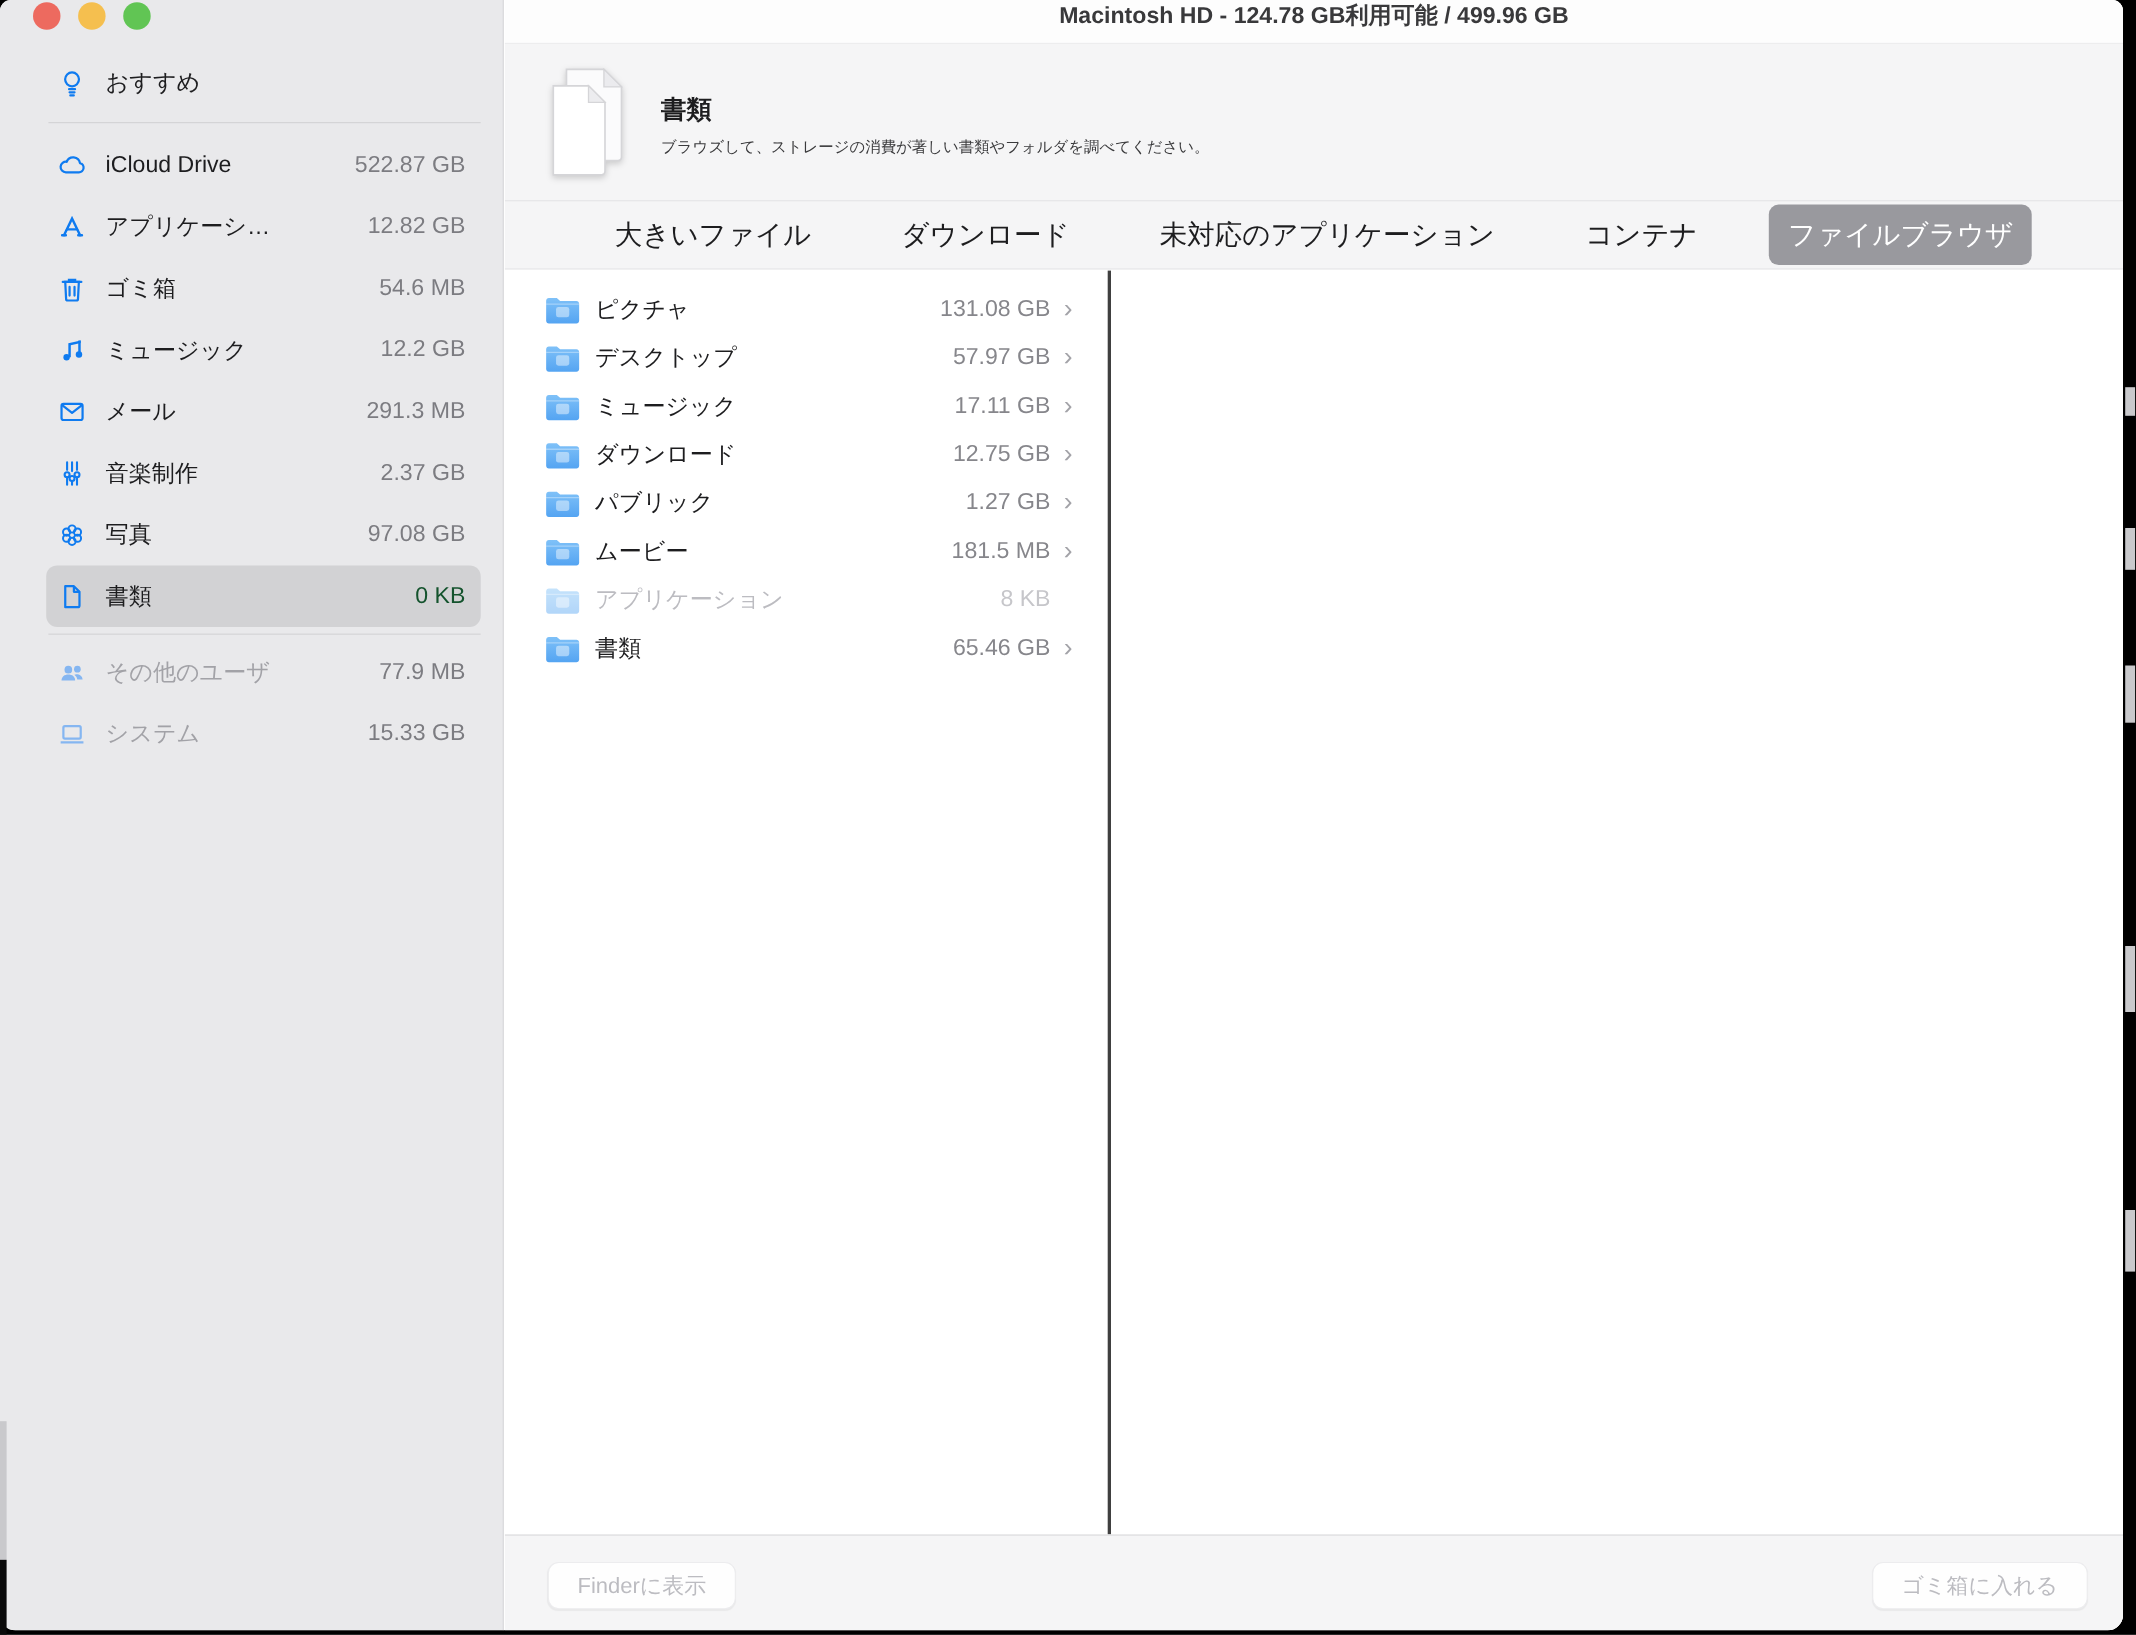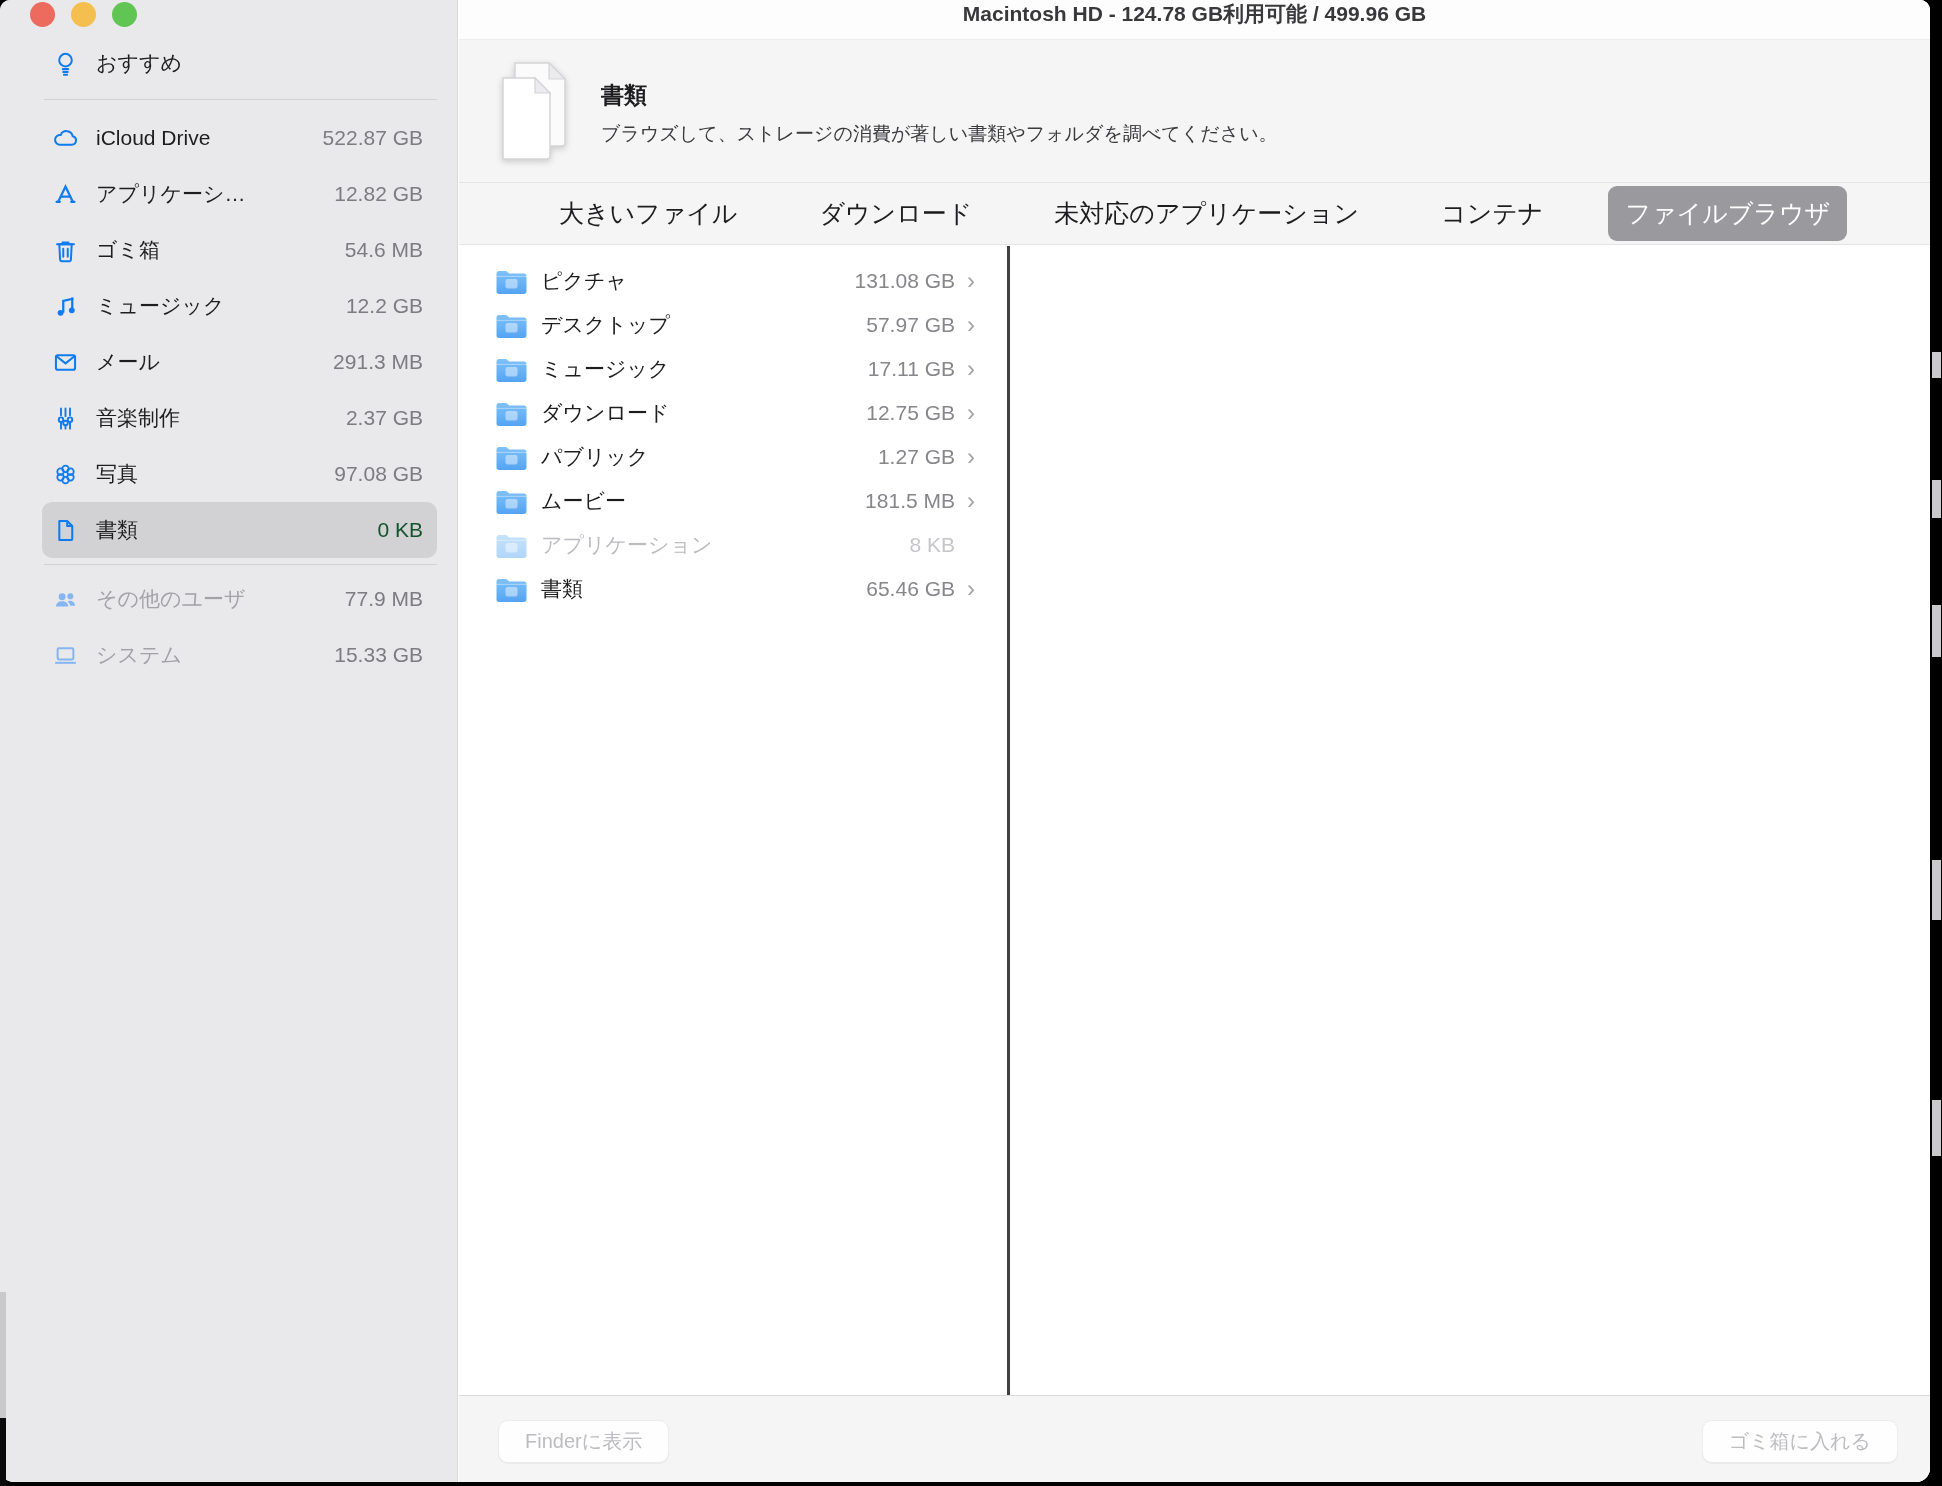--- a/index.html
+++ b/index.html
@@ -1,20 +1,20 @@
 <!DOCTYPE html>
 <html><head>
 <meta charset="utf-8">
 <style>
   * { margin:0; padding:0; box-sizing:border-box; }
   html,body { width:1942px; height:1486px; background:#000; font-family:"Liberation Sans","DejaVu Sans",sans-serif; overflow:hidden; }
   .window { position:absolute; left:0; top:0; width:1930px; height:1482px; background:#fff; border-radius:10px 10px 14px 14px; overflow:hidden; }
 
   
-  .sidebar { position:absolute; left:0; top:0; width:458px; height:100%; background:#e9e9eb; border-right:1px solid #d8d8da; padding-top:38px; }
+  .sidebar { position:absolute; left:0; top:0; width:458px; height:100%; background:#e9e9eb; border-right:1px solid #d8d8da; padding-top:50px; }
   .traffic { position:absolute; top:2px; left:30px; display:flex; gap:16px; }
   .traffic span { width:25px; height:25px; border-radius:50%; display:block; }
   .side-row { display:flex; align-items:center; height:56px; margin:0 20px 0 42px; padding:0 14px 0 10px; border-radius:10px; font-size:21px; color:#1d1d1f; }
   .side-row.recommend { height:50px; }
   .side-row.selected { background:#d2d2d4; }
   .side-row .sicon { width:27px; height:27px; flex:0 0 27px; color:#0f7bf0; margin-right:17px; }
   .side-row .lbl { white-space:nowrap; overflow:hidden; }
   .side-row .val { margin-left:auto; color:#7c7c81; white-space:nowrap; }
   .side-row.selected .val { color:#14532d; }
   .side-row.dimmed .lbl { color:#a2a2a7; }
@@ -22,21 +22,21 @@
   .side-div { height:1px; background:#d2d2d4; margin:11px 20px 10px 44px; }
 
   
   .main { position:absolute; left:459px; top:0; right:0; bottom:0; background:#fff; }
   .titlebar { position:absolute; top:0; left:0; right:0; height:39px; background:#fdfdfd; display:flex; justify-content:center; }
   .titlebar .wt { font-size:21px; font-weight:700; color:#39393b; }
   .header { position:absolute; top:39px; left:0; right:0; height:143px; background:#f5f5f6; border-top:1px solid #ededee; display:flex; align-items:center; padding-left:38px; }
   .doc-stack { width:80px; height:108px; filter:drop-shadow(0 2px 3px rgba(0,0,0,.18)); flex:0 0 80px; }
   .header-text { margin-left:24px; padding-top:4px; }
   .header-text h1 { font-size:23px; font-weight:700; color:#1d1d1f; margin-bottom:10px; }
-  .header-text p { font-size:19px; color:#3a3a3c; }
+  .header-text p { font-size:14px; color:#3a3a3c; }
 
   .tabband { position:absolute; top:182px; left:0; right:0; height:63px; background:#f5f5f6; border-top:1px solid #e3e3e5; border-bottom:1px solid #e5e5e7; display:flex; align-items:center; justify-content:center; gap:48px; }
   .tab { font-size:25px; color:#1d1d1f; padding:11px 17px; border-radius:9px; white-space:nowrap; }
   .tab.selected { background:#99999e; color:#fff; }
 
   .content { position:absolute; top:246px; left:0; right:0; bottom:87px; background:#fff; display:flex; }
   .listpane { width:551px; border-right:3px solid #404040; padding-top:13px; }
   .file-row { display:flex; align-items:center; height:44px; padding:0 28px 0 36px; font-size:21px; color:#1d1d1f; }
   .file-row .ficon { width:33px; height:27px; flex:0 0 33px; margin-right:13px; }
   .file-row .fsize { margin-left:auto; color:#86868b; }

